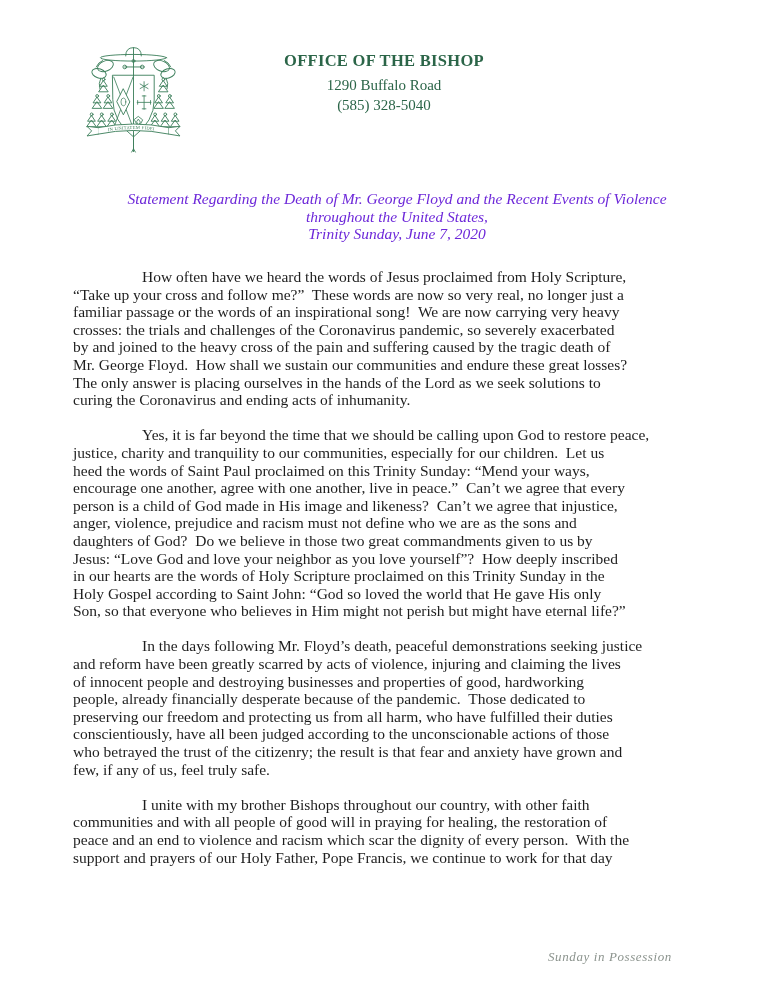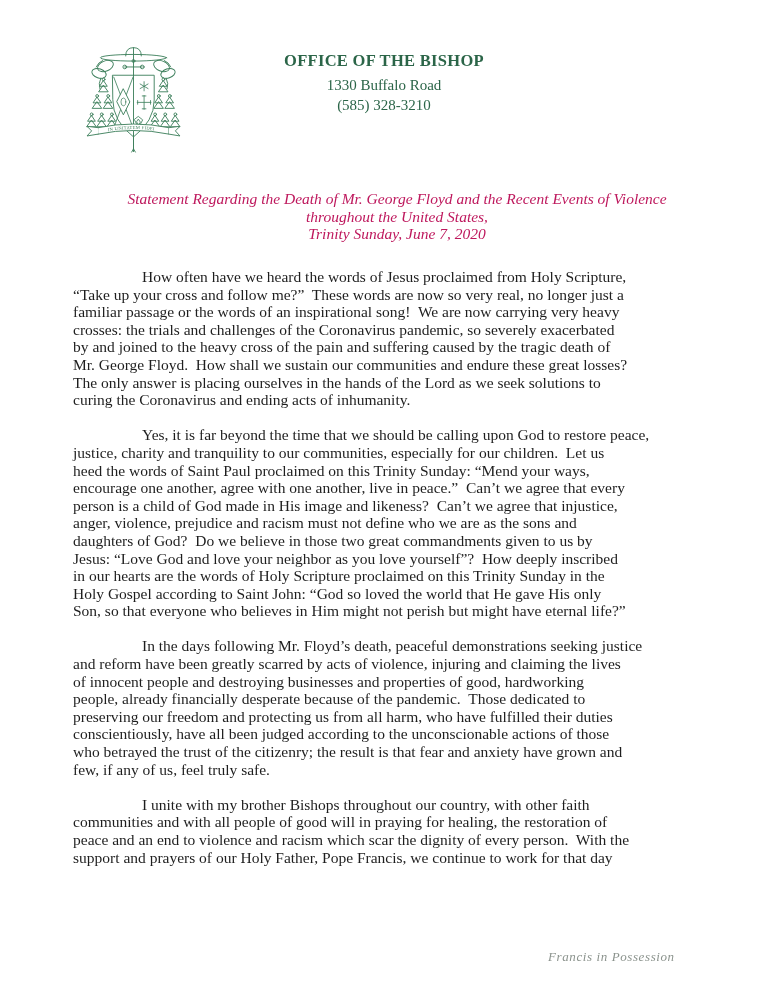--- a/index.html
+++ b/index.html
@@ -15,21 +15,21 @@
   
   .crest{position:absolute;left:76px;top:40px;width:115px;height:122px;}
   .lh-text{position:absolute;left:0;right:0;top:51px;text-align:center;color:#2b6548;}
   .lh-office{font-size:16.5px;font-weight:bold;letter-spacing:0.3px;margin-bottom:4px;}
   .lh-addr{font-size:15px;line-height:20px;}
   
   .doc-title{
     position:absolute;left:0;right:0;top:190px;
     text-align:center;font-style:italic;
     font-size:15.5px;line-height:17.6px;
-    white-space:pre-line;color:#be185d;padding-left:26px;
+    white-space:pre-line;color:#6d28d9;padding-left:26px;
   }
   
   .doc-body{position:absolute;left:73px;top:268px;width:620px;font-size:15.5px;line-height:17.6px;color:#1e1e1e;}
   .doc-body p{margin:0 0 17.6px 0;text-indent:69px;white-space:pre;}
   
   .footer-mark{
     position:absolute;left:548px;top:949px;
     font-style:italic;font-size:13px;letter-spacing:0.6px;
     color:#8b938d;
   }
@@ -135,22 +135,22 @@
     <defs>
       <path id="motto-arc" d="M27,95.5 Q62.5,87.5 98,95.5"></path>
     </defs>
     <text font-size="5" letter-spacing="0.3" fill="#3d7f5c" font-family="Liberation Serif, serif">
       <textPath href="#motto-arc" startOffset="8">IN UNITATEM FIDEI</textPath>
     </text>
   </svg>
 
   <div class="lh-text">
     <div class="lh-office">OFFICE OF THE BISHOP</div>
-    <div class="lh-addr">1330 Buffalo Road</div>
-    <div class="lh-addr">(585) 328-3210</div>
+    <div class="lh-addr">1290 Buffalo Road</div>
+    <div class="lh-addr">(585) 328-5040</div>
   </div>
 
   <div class="doc-title">Statement Regarding the Death of Mr. George Floyd and the Recent Events of Violence
 throughout the United States,
 Trinity Sunday, June 7, 2020</div>
 
   <div class="doc-body">
     <p>How often have we heard the words of Jesus proclaimed from Holy Scripture,
 “Take up your cross and follow me?”  These words are now so very real, no longer just a
 familiar passage or the words of an inspirational song!  We are now carrying very heavy
@@ -177,15 +177,15 @@
 preserving our freedom and protecting us from all harm, who have fulfilled their duties
 conscientiously, have all been judged according to the unconscionable actions of those
 who betrayed the trust of the citizenry; the result is that fear and anxiety have grown and
 few, if any of us, feel truly safe.</p>
     <p>I unite with my brother Bishops throughout our country, with other faith
 communities and with all people of good will in praying for healing, the restoration of
 peace and an end to violence and racism which scar the dignity of every person.  With the
 support and prayers of our Holy Father, Pope Francis, we continue to work for that day</p>
   </div>
 
-  <div class="footer-mark">Francis in Possession</div>
+  <div class="footer-mark">Sunday in Possession</div>
 
 </div>
 
 </body></html>

